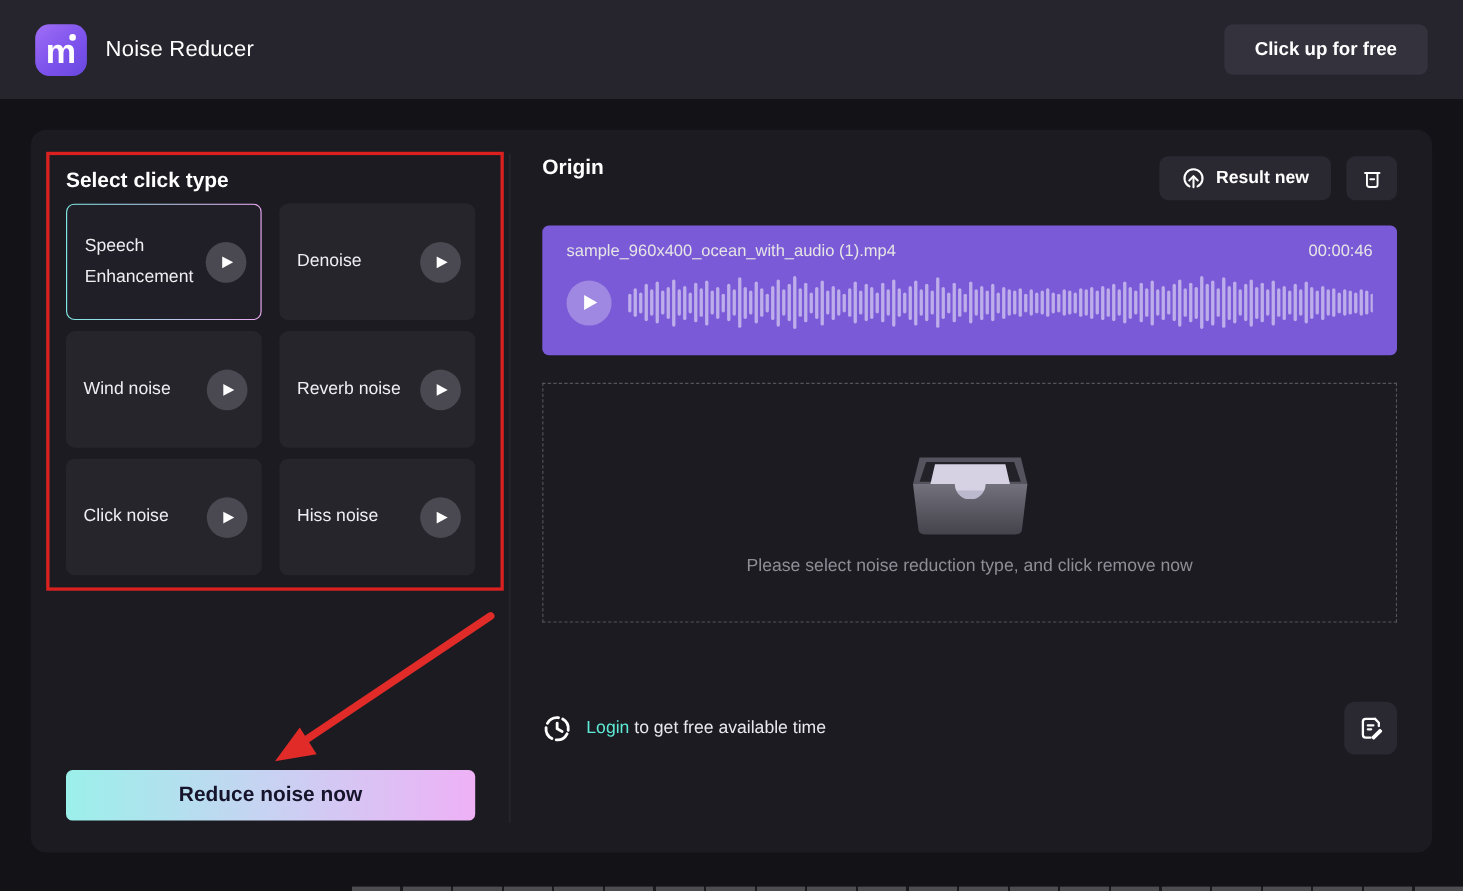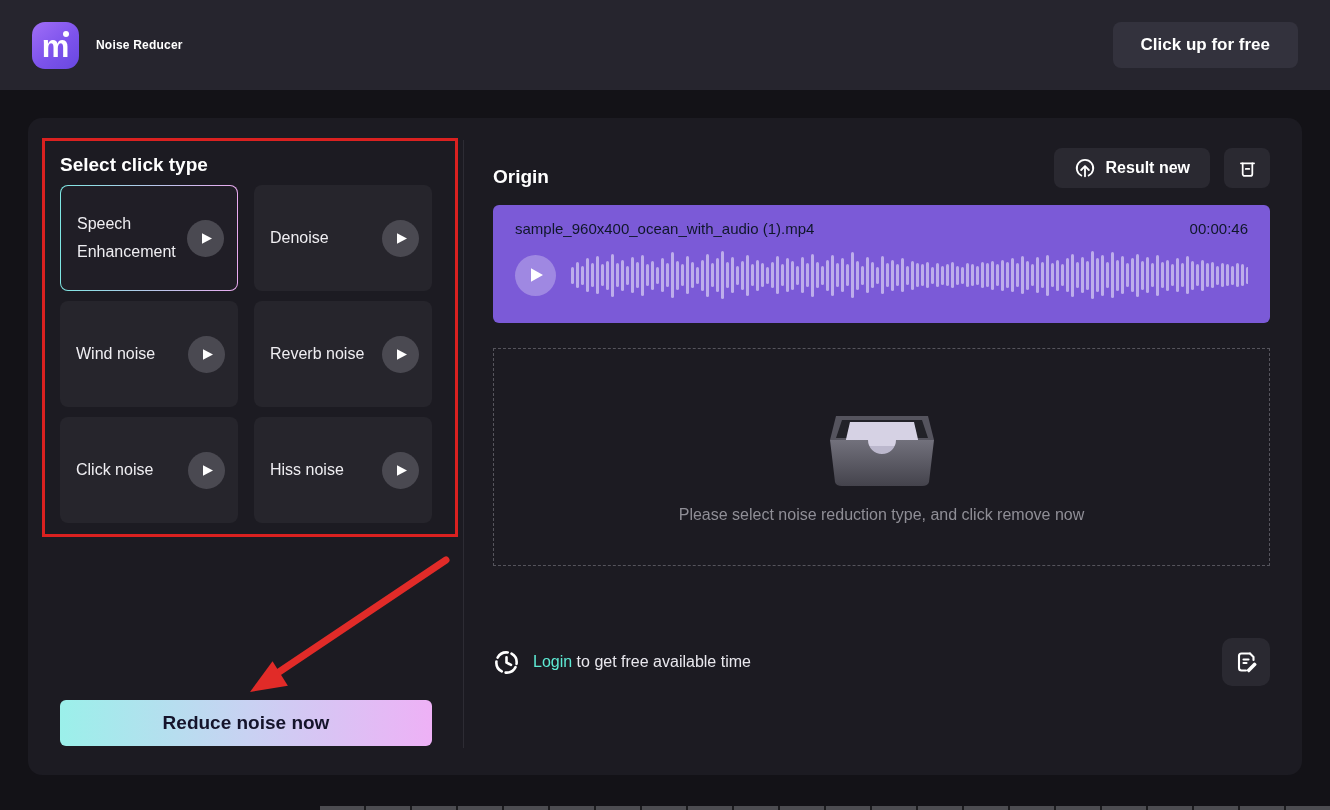--- a/index.html
+++ b/index.html
@@ -8,21 +8,21 @@
 
   
   .header { position:absolute; left:0; top:0; width:1330px; height:90px;
     background:#26252e; display:flex; align-items:center; padding:0 32px; }
   .logo { width:47px; height:47px; border-radius:13px; position:relative;
     background:linear-gradient(140deg,#a06ef7 0%,#7d53ec 55%,#6847e0 100%);
     display:flex; align-items:center; justify-content:center; }
   .logo .m { color:#fff; font-weight:bold; font-size:31px; line-height:1; margin-top:2px; }
   .logo .dot { position:absolute; top:9px; right:10px; width:6px; height:6px;
     border-radius:50%; background:#fff; }
-  .app-title { margin-left:17px; font-size:12px; font-weight:bold; color:#fff; letter-spacing:.2px; }
+  .app-title { margin-left:17px; font-size:20px; font-weight:normal; color:#fff; letter-spacing:.2px; }
   .signup-btn { margin-left:auto; height:46px; padding:0 28px; background:#33323d;
     border:none; border-radius:8px; color:#fff; font-weight:bold; font-size:17px;
     font-family:inherit; display:flex; align-items:center; cursor:pointer; }
 
   
   .panel { position:absolute; left:28px; top:118px; width:1274px; height:657px;
     background:#1c1b22; border-radius:14px; }
 
   .section-title { font-size:19px; font-weight:bold; color:#fff; }
 
@@ -48,30 +48,30 @@
 
   
   .anno-rect { position:absolute; left:14px; top:20px; width:416px; height:399px;
     border:3px solid #da2120; pointer-events:none; z-index:5; }
   .anno-arrow { position:absolute; left:200px; top:430px; z-index:5; pointer-events:none; }
 
   .divider { position:absolute; left:435px; top:22px; width:1px; height:608px; background:#2d2c34; }
 
   
   .right-col { position:absolute; left:465px; top:24px; width:777px; }
-  .origin-row { display:flex; align-items:flex-end; height:46px; }
+  .origin-row { display:flex; align-items:flex-start; height:46px; }
   .upload-btn { margin-left:auto; height:40px; padding:0 20px; background:#2a2931;
     border:none; border-radius:8px; color:#fff; font-weight:bold; font-size:16px;
     font-family:inherit; display:flex; align-items:center; gap:10px; cursor:pointer; }
   .icon-btn { margin-left:14px; width:46px; height:40px; background:#2a2931; border:none;
     border-radius:8px; display:flex; align-items:center; justify-content:center; cursor:pointer; }
 
   .player { margin-top:17px; height:118px; background:#7b5ad7; border-radius:6px;
     padding:15px 22px 0 22px; }
-  .player-top { display:flex; font-size:15px; color:#0f172a; }
+  .player-top { display:flex; font-size:15px; color:#e5e5e5; }
   .player-time { margin-left:auto; }
   .player-body { display:flex; align-items:center; margin-top:10px; }
   .big-play { width:41px; height:41px; border-radius:50%; border:none; flex:none;
     background:rgba(255,255,255,0.28); display:flex; align-items:center; justify-content:center;
     cursor:pointer; }
   .big-play svg { margin-left:3px; }
   .waveform { flex:1; height:56px; margin-left:15px; display:flex; align-items:center; gap:2px;
     overflow:hidden; }
   .waveform span { width:3px; border-radius:1.5px; background:rgba(255,255,255,0.5); flex:none; }
 

